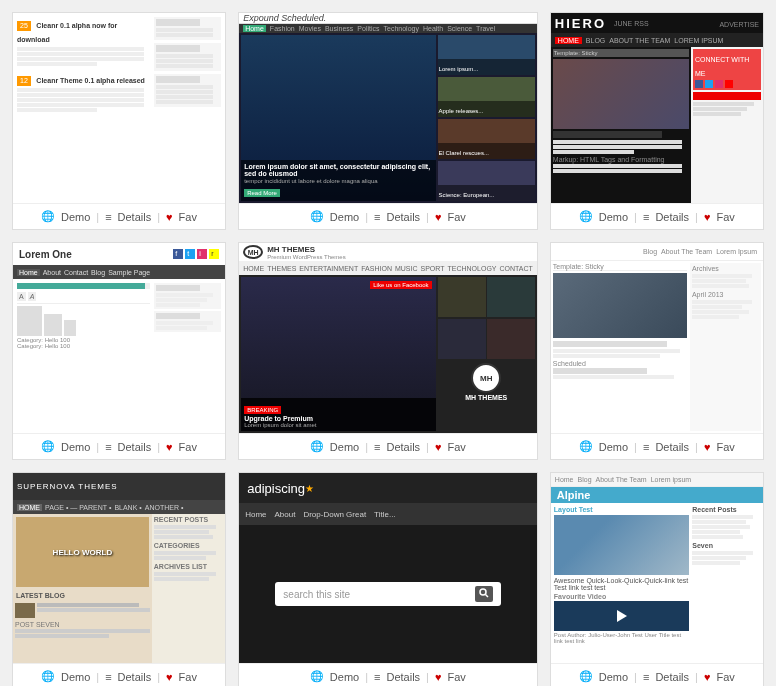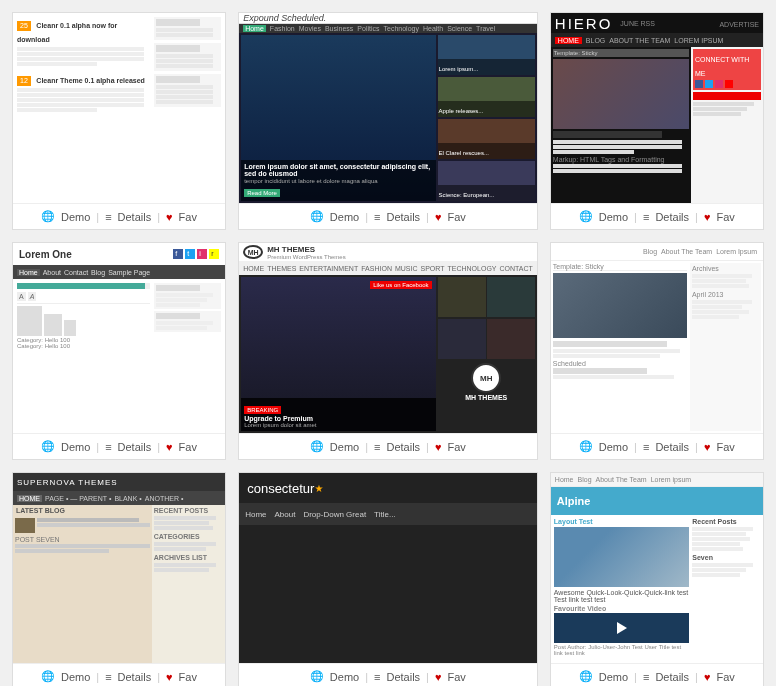--- a/index.html
+++ b/index.html
@@ -86,21 +86,21 @@
     .widget-line { background: #e8e8e8; height: 4px; width: 90%; margin-bottom: 1px; }
 
     
     .expound-header { background: #fff; height: 18px; border-bottom: 1px solid #ddd; display: flex; align-items: center; padding: 0 4px; }
     .expound-logo { font-size: 9px; font-style: italic; color: #444; }
     .expound-nav { background: #333; height: 14px; display: flex; align-items: center; padding: 0 4px; gap: 4px; }
     .expound-nav span { font-size: 7px; color: #aaa; }
 
     
     .hiero-header { background: #111; height: 20px; display: flex; align-items: center; padding: 0 4px; gap: 4px; }
-    .hiero-logo-text { color: #fff; font-size: 15px; font-weight: normal; letter-spacing: 2px; }
+    .hiero-logo-text { color: #fff; font-size: 13px; font-weight: bold; letter-spacing: 2px; }
     .hiero-nav { background: #222; height: 14px; display: flex; align-items: center; padding: 0 4px; gap: 4px; }
     .hiero-nav span { font-size: 7px; color: #aaa; }
     .hiero-body { display: flex; flex: 1; }
     .hiero-main { flex: 2; padding: 2px; }
     .hiero-sidebar-col { flex: 1; background: #f5f5f5; padding: 2px; }
     .hiero-post-title { background: #333; height: 7px; width: 80%; margin-bottom: 2px; }
     .hiero-post-text { background: #ddd; height: 4px; width: 95%; margin-bottom: 1px; }
     .connect-widget { background: #e44; padding: 2px; margin-bottom: 2px; }
     .connect-title { color: #fff; font-size: 7px; }
     .connect-icons { display: flex; gap: 2px; margin-top: 1px; }
@@ -130,21 +130,21 @@
     .omega-nav-top { display: flex; gap: 4px; }
     .omega-nav-top span { font-size: 7px; color: #888; }
     .omega-logo-area { text-align: center; padding: 4px; }
     .omega-logo-text { font-size: 14px; letter-spacing: 3px; color: #333; font-weight: 300; }
     .omega-body { display: flex; flex: 1; padding: 2px; gap: 3px; }
     .omega-main { flex: 2; }
     .omega-sidebar-r { flex: 1; background: #f8f8f8; padding: 2px; }
     .omega-sticky-label { font-size: 7px; color: #888; border-bottom: 1px solid #eee; margin-bottom: 2px; }
 
     
-    .snova-header { background: #333; height: 18px; display: flex; align-items: center; padding: 0 4px; }
+    .snova-header { background: #333; height: 27px; display: flex; align-items: center; padding: 0 4px; }
     .snova-logo { color: #fff; font-size: 8px; letter-spacing: 1px; }
     .snova-nav { background: #444; height: 14px; display: flex; align-items: center; padding: 0 4px; gap: 3px; }
     .snova-nav span { font-size: 7px; color: #ccc; }
     .snova-body { display: flex; flex: 1; }
     .snova-main { flex: 2; }
     .snova-sidebar-r { flex: 1; background: #f0ece0; padding: 2px; }
     .snova-featured { background: #c8a870; height: 70px; margin: 3px; display: flex; align-items: center; justify-content: center; }
     .snova-featured-text { color: #fff; font-size: 8px; font-weight: bold; text-shadow: 1px 1px 2px #000; }
     .snova-posts { padding: 2px; }
     .snova-post { display: flex; gap: 2px; margin-bottom: 2px; }
@@ -157,21 +157,21 @@
     .tmagic-logo { color: #fff; font-size: 13px; font-weight: 300; }
     .tmagic-star { color: #fa0; font-size: 10px; }
     .tmagic-nav { background: #333; height: 22px; display: flex; align-items: center; padding: 0 6px; gap: 8px; }
     .tmagic-nav span { font-size: 8px; color: #ccc; }
     .tmagic-search { background: #1a1a1a; flex: 1; display: flex; align-items: center; justify-content: center; padding: 8px; }
     .tmagic-search-box { background: #fff; border-radius: 3px; display: flex; align-items: center; padding: 4px 8px; width: 80%; }
     .tmagic-search-text { font-size: 10px; color: #999; flex: 1; }
     .tmagic-search-btn { background: #555; border-radius: 2px; color: #fff; font-size: 10px; padding: 2px 4px; cursor: pointer; }
 
     
-    .alpine-header-bar { background: #4ac; height: 28px; display: flex; align-items: center; padding: 0 6px; }
+    .alpine-header-bar { background: #4ac; height: 16px; display: flex; align-items: center; padding: 0 6px; }
     .alpine-logo { color: #fff; font-size: 11px; font-weight: bold; }
     .alpine-body { display: flex; flex: 1; padding: 3px; gap: 3px; }
     .alpine-main { flex: 2; }
     .alpine-sidebar-r { flex: 1; }
     .alpine-img { background: linear-gradient(135deg, #5a8ab0 30%, #a0b8c8 100%); height: 60px; margin-bottom: 2px; }
 
     .screen-outer {
       display: flex;
       flex-direction: column;
       width: 100%;
@@ -524,20 +524,23 @@
         <span class="snova-logo">SUPERNOVA THEMES</span>
       </div>
       <div class="snova-nav">
         <span style="font-size:7px;color:#fff;background:#666;padding:0 2px">HOME</span>
         <span style="font-size:7px;color:#ccc">PAGE • — PARENT •</span>
         <span style="font-size:7px;color:#ccc">BLANK •</span>
         <span style="font-size:7px;color:#ccc">ANOTHER •</span>
       </div>
       <div class="snova-body">
         <div class="snova-main">
+          <div class="snova-featured">
+            <span class="snova-featured-text">HELLO WORLD</span>
+          </div>
           <div style="font-size:7px;color:#555;padding:2px 3px;font-weight:bold">LATEST BLOG</div>
           <div class="snova-posts">
             <div class="snova-post">
               <div class="snova-thumb" style="background:#7a6a4a"></div>
               <div class="snova-post-text">
                 <div class="snova-post-line" style="background:#bbb;width:90%"></div>
                 <div class="snova-post-line"></div>
               </div>
             </div>
             <div style="font-size:7px;color:#777;padding:1px 0">POST SEVEN</div>
@@ -571,28 +574,39 @@
       <a class="action-link">Details</a>
       <span class="divider">|</span>
       <span class="icon-heart">♥</span>
       <a class="action-link">Fav</a>
     </div>
   </div>
 
   <div class="theme-card">
     <div class="theme-preview prev-thememagic screen-outer">
       <div class="tmagic-header">
-        <span class="tmagic-logo">consectetur </span>
+        <span class="tmagic-logo">adipiscing </span>
         <span class="tmagic-star">★</span>
       </div>
       <div class="tmagic-nav">
         <span style="font-size:8px;color:#ccc">Home</span>
         <span style="font-size:8px;color:#ccc">About</span>
         <span style="font-size:8px;color:#ccc">Drop-Down Great</span>
         <span style="font-size:8px;color:#ccc">Title...</span>
+      </div>
+      <div class="tmagic-search">
+        <div class="tmagic-search-box">
+          <span class="tmagic-search-text">search this site</span>
+          <div class="tmagic-search-btn">
+            <svg width="10" height="10" viewBox="0 0 10 10">
+              <circle cx="4" cy="4" r="3" fill="none" stroke="#fff" stroke-width="1.5"></circle>
+              <line x1="6.5" y1="6.5" x2="9" y2="9" stroke="#fff" stroke-width="1.5"></line>
+            </svg>
+          </div>
+        </div>
       </div>
     </div>
     <div class="theme-actions">
       <span class="icon-globe">🌐</span>
       <a class="action-link">Demo</a>
       <span class="divider">|</span>
       <span>≡</span>
       <a class="action-link">Details</a>
       <span class="divider">|</span>
       <span class="icon-heart">♥</span>

